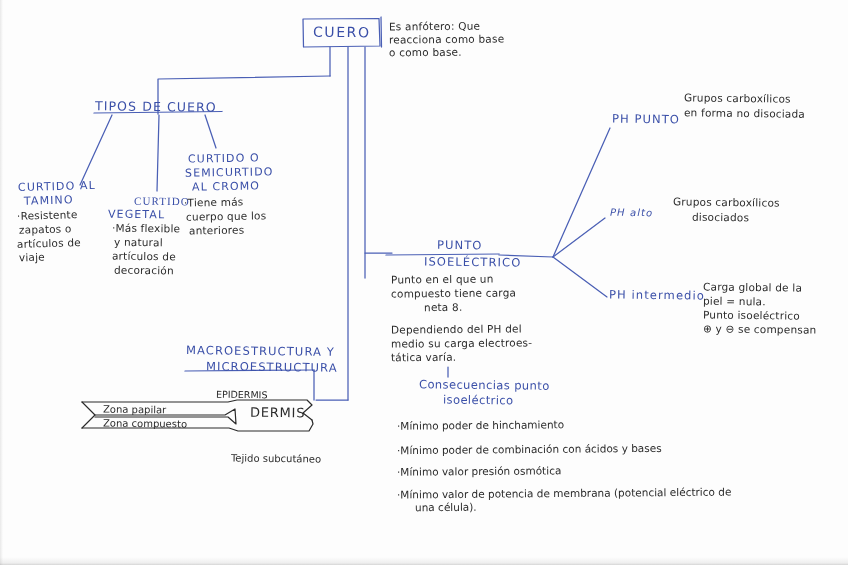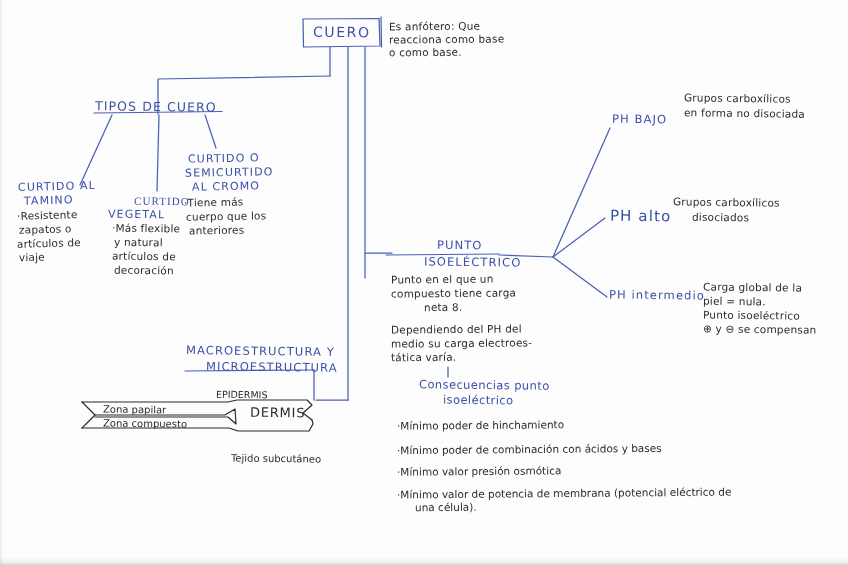--- a/index.html
+++ b/index.html
@@ -178,25 +178,25 @@
   <div class="hand ink-blue cap tilt-c" style="left:424px; top:255px; font-size:11.5px;">ISOELÉCTRICO</div>
 
   <div class="hand ink-black body-txt tilt-d" style="left:391px; top:273px;">Punto en el que un</div>
   <div class="hand ink-black body-txt tilt-d" style="left:391px; top:287px;">compuesto tiene carga</div>
   <div class="hand ink-black body-txt tilt-d" style="left:424px; top:301px;">neta 8.</div>
 
   <div class="hand ink-black body-txt tilt-d" style="left:391px; top:323px;">Dependiendo del PH del</div>
   <div class="hand ink-black body-txt tilt-d" style="left:391px; top:337px;">medio su carga electroes-</div>
   <div class="hand ink-black body-txt tilt-d" style="left:391px; top:351px;">tática varía.</div>
 
-  <div class="hand ink-blue cap tilt-c" style="left:612px; top:112px; font-size:11.5px;">PH BAJO</div>
+  <div class="hand ink-blue cap tilt-c" style="left:612px; top:112px; font-size:11.5px;">PH PUNTO</div>
   <div class="hand ink-black body-txt tilt-c" style="left:684px; top:92px;">Grupos carboxílicos</div>
   <div class="hand ink-black body-txt tilt-c" style="left:684px; top:107px;">en forma no disociada</div>
 
-  <div class="hand ink-blue cap tilt-c" style="left:610px; top:207px; font-size:15px;">PH alto</div>
+  <div class="hand ink-blue cap tilt-c" style="left:610px; top:207px; font-size:10px;font-style:italic;">PH alto</div>
   <div class="hand ink-black body-txt tilt-c" style="left:673px; top:196px;">Grupos carboxílicos</div>
   <div class="hand ink-black body-txt tilt-c" style="left:692px; top:211px;">disociados</div>
 
   <div class="hand ink-blue cap tilt-c" style="left:609px; top:288px; font-size:11.5px;">PH intermedio</div>
   <div class="hand ink-black body-txt tilt-c" style="left:703px; top:281px;">Carga global de la</div>
   <div class="hand ink-black body-txt tilt-c" style="left:703px; top:295px;">piel = nula.</div>
   <div class="hand ink-black body-txt tilt-c" style="left:703px; top:309px;">Punto isoeléctrico</div>
   <div class="hand ink-black body-txt tilt-c" style="left:703px; top:323px;">⊕ y ⊖ se compensan</div>
 
   <div class="hand ink-blue tilt-c" style="left:419px; top:378px; font-size:11.5px; letter-spacing:0.4px;">Consecuencias punto</div>

